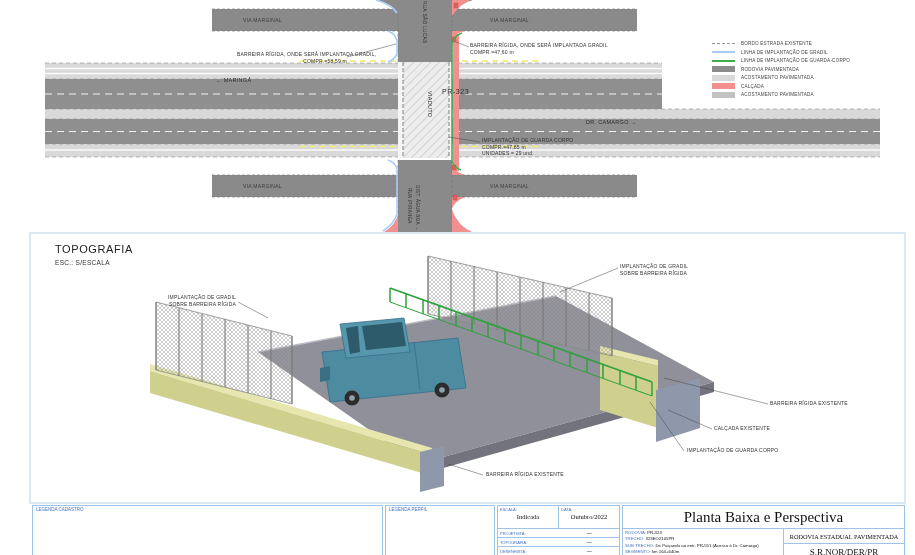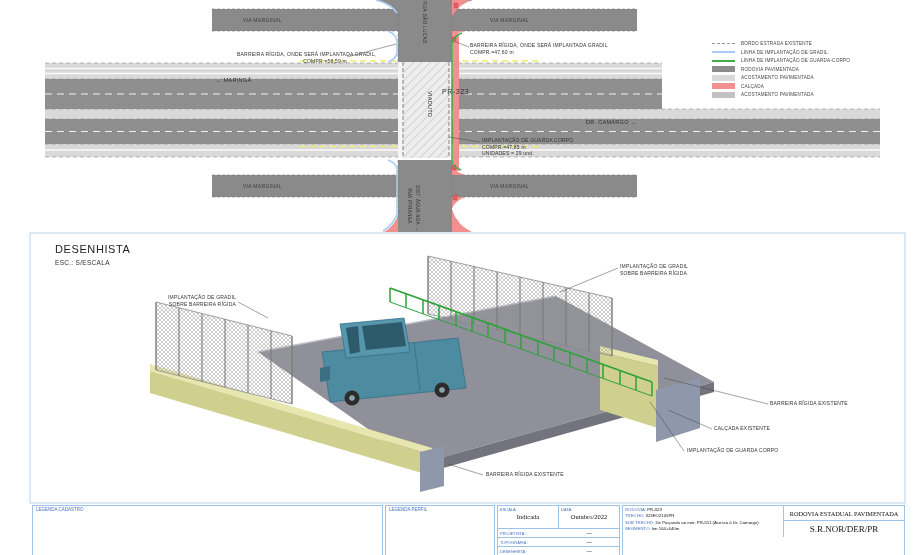--- a/index.html
+++ b/index.html
@@ -210,21 +210,21 @@
     <div class="legrow">
         <div class="samp" style="background:#f2908f"></div>
         <span>CALÇADA</span>
       </div>
     <div class="legrow">
         <div class="samp" style="background:#c2c2c2"></div>
         <span>ACOSTAMENTO PAVIMENTADA</span>
       </div>
   </div>
 
-  <div class="ptitle">DESENHISTA</div>
+  <div class="ptitle">TOPOGRAFIA</div>
   <div class="pscale">ESC.: S/ESCALA</div>
 
   <div class="ann r" style="left:116px;top:294px;width:120px">
     <div>IMPLANTAÇÃO DE GRADIL</div>
     <div>SOBRE BARREIRA RÍGIDA</div>
   </div>
   <div class="ann" style="left:620px;top:263px">
     <div>IMPLANTAÇÃO DE GRADIL</div>
     <div>SOBRE BARREIRA RÍGIDA</div>
   </div>
@@ -260,20 +260,21 @@
         <span class="sv">—</span>
       </div>
     <div class="srow">
         <span class="sl">DESENHISTA :</span>
         <span class="sv">—</span>
       </div>
 
   </div>
 
   <div class="tb" style="left:622px;top:505px;width:283px;height:52px">
+    <div class="bigtitle">Planta Baixa e Perspectiva</div>
     <div style="display:flex">
       <div style="flex:1;padding-top:1px">
         <div class="frow"><span class="fl">RODOVIA:</span> <span class="fv">PR-323</span></div>
         <div class="frow"><span class="fl">TRECHO:</span> <span class="fv">323EO2105PR</span></div>
         <div class="frow"><span class="fl">SUB TRECHO:</span> <span class="fv">De Paiçandu ao entr. PR-551 (Acesso à Dr. Camargo)</span></div>
         <div class="frow"><span class="fl">SEGMENTO:</span> <span class="fv">km 164+640m</span></div>
       </div>
       <div style="width:120px;border-left:1px solid #9dc3e6">
         <div style="height:14px;border-bottom:1px solid #9dc3e6;display:flex;align-items:center;justify-content:center;
                     font-family:'Liberation Serif',serif;font-size:6.3px;color:#111;white-space:nowrap">RODOVIA ESTADUAL PAVIMENTADA</div>

